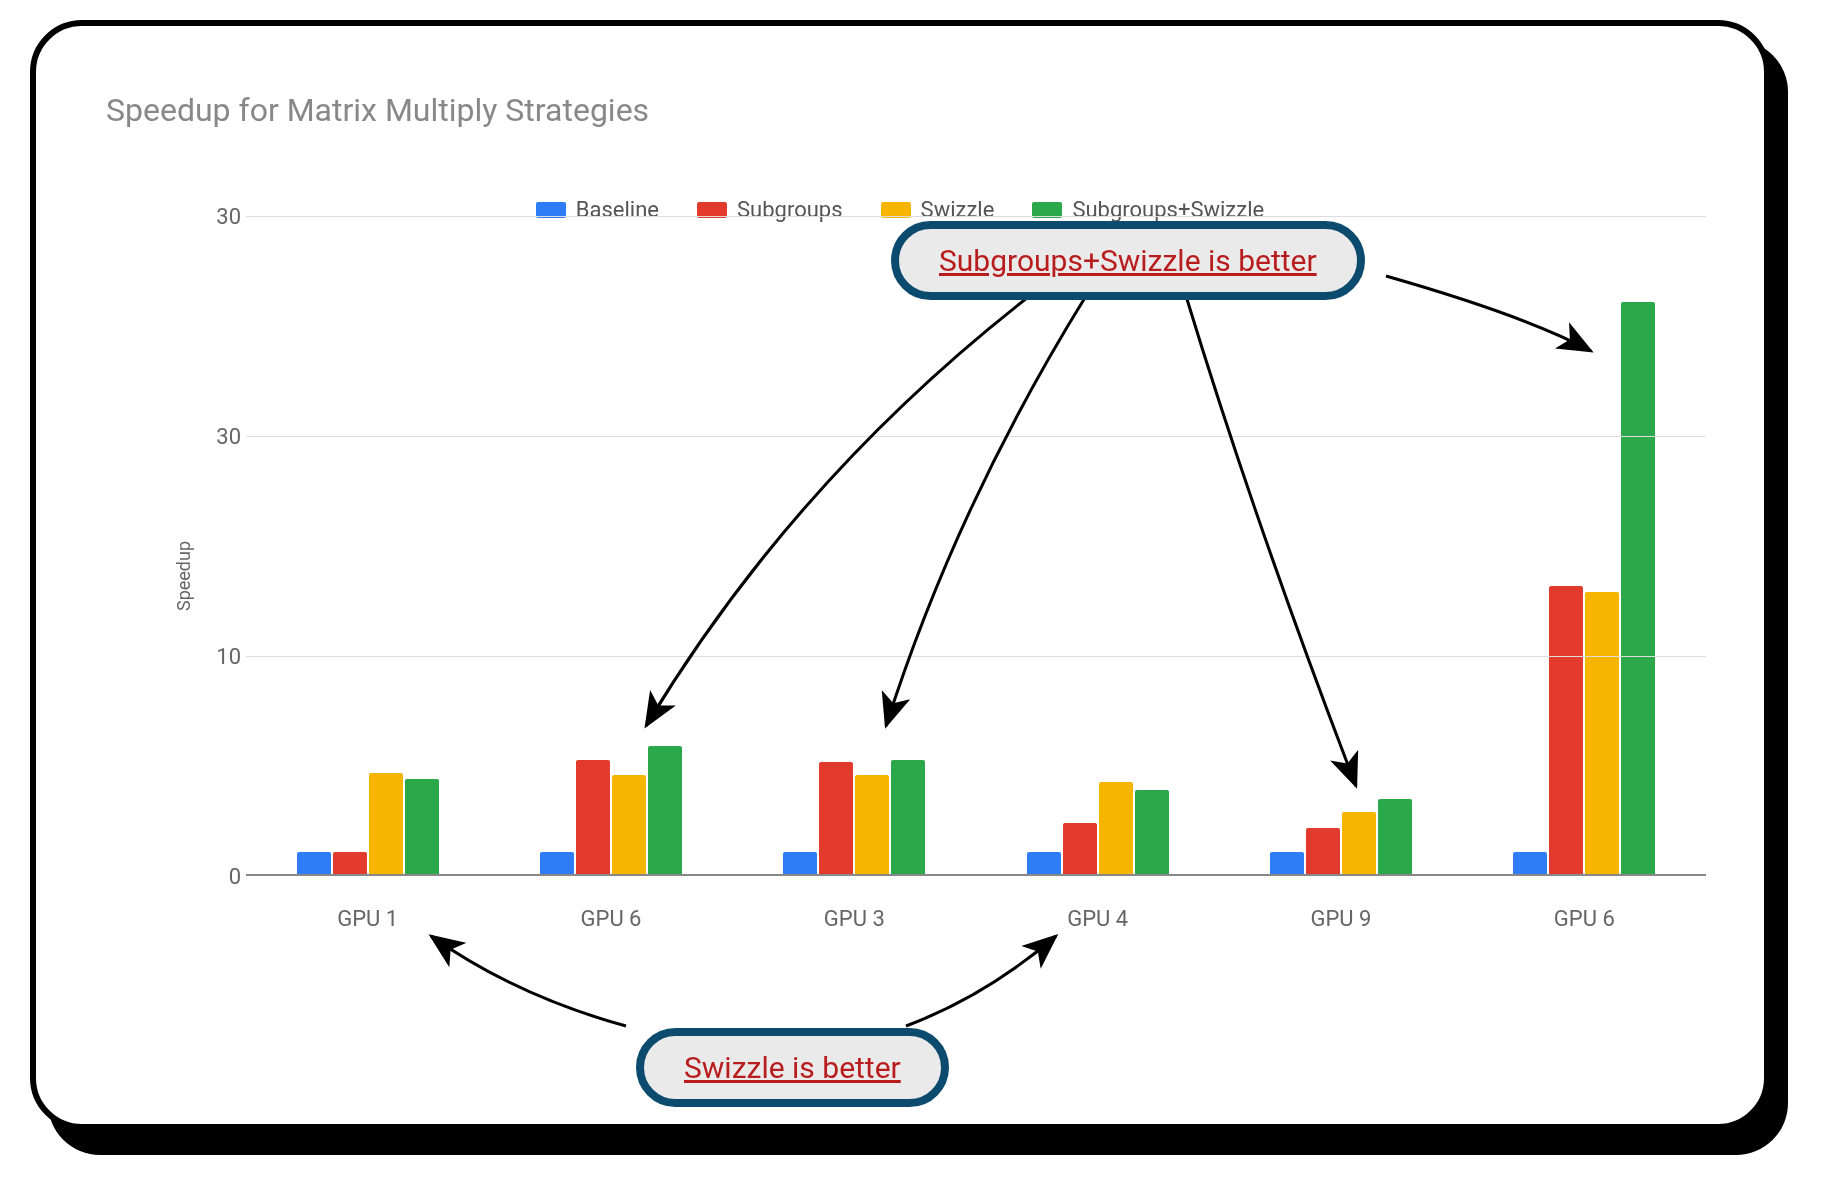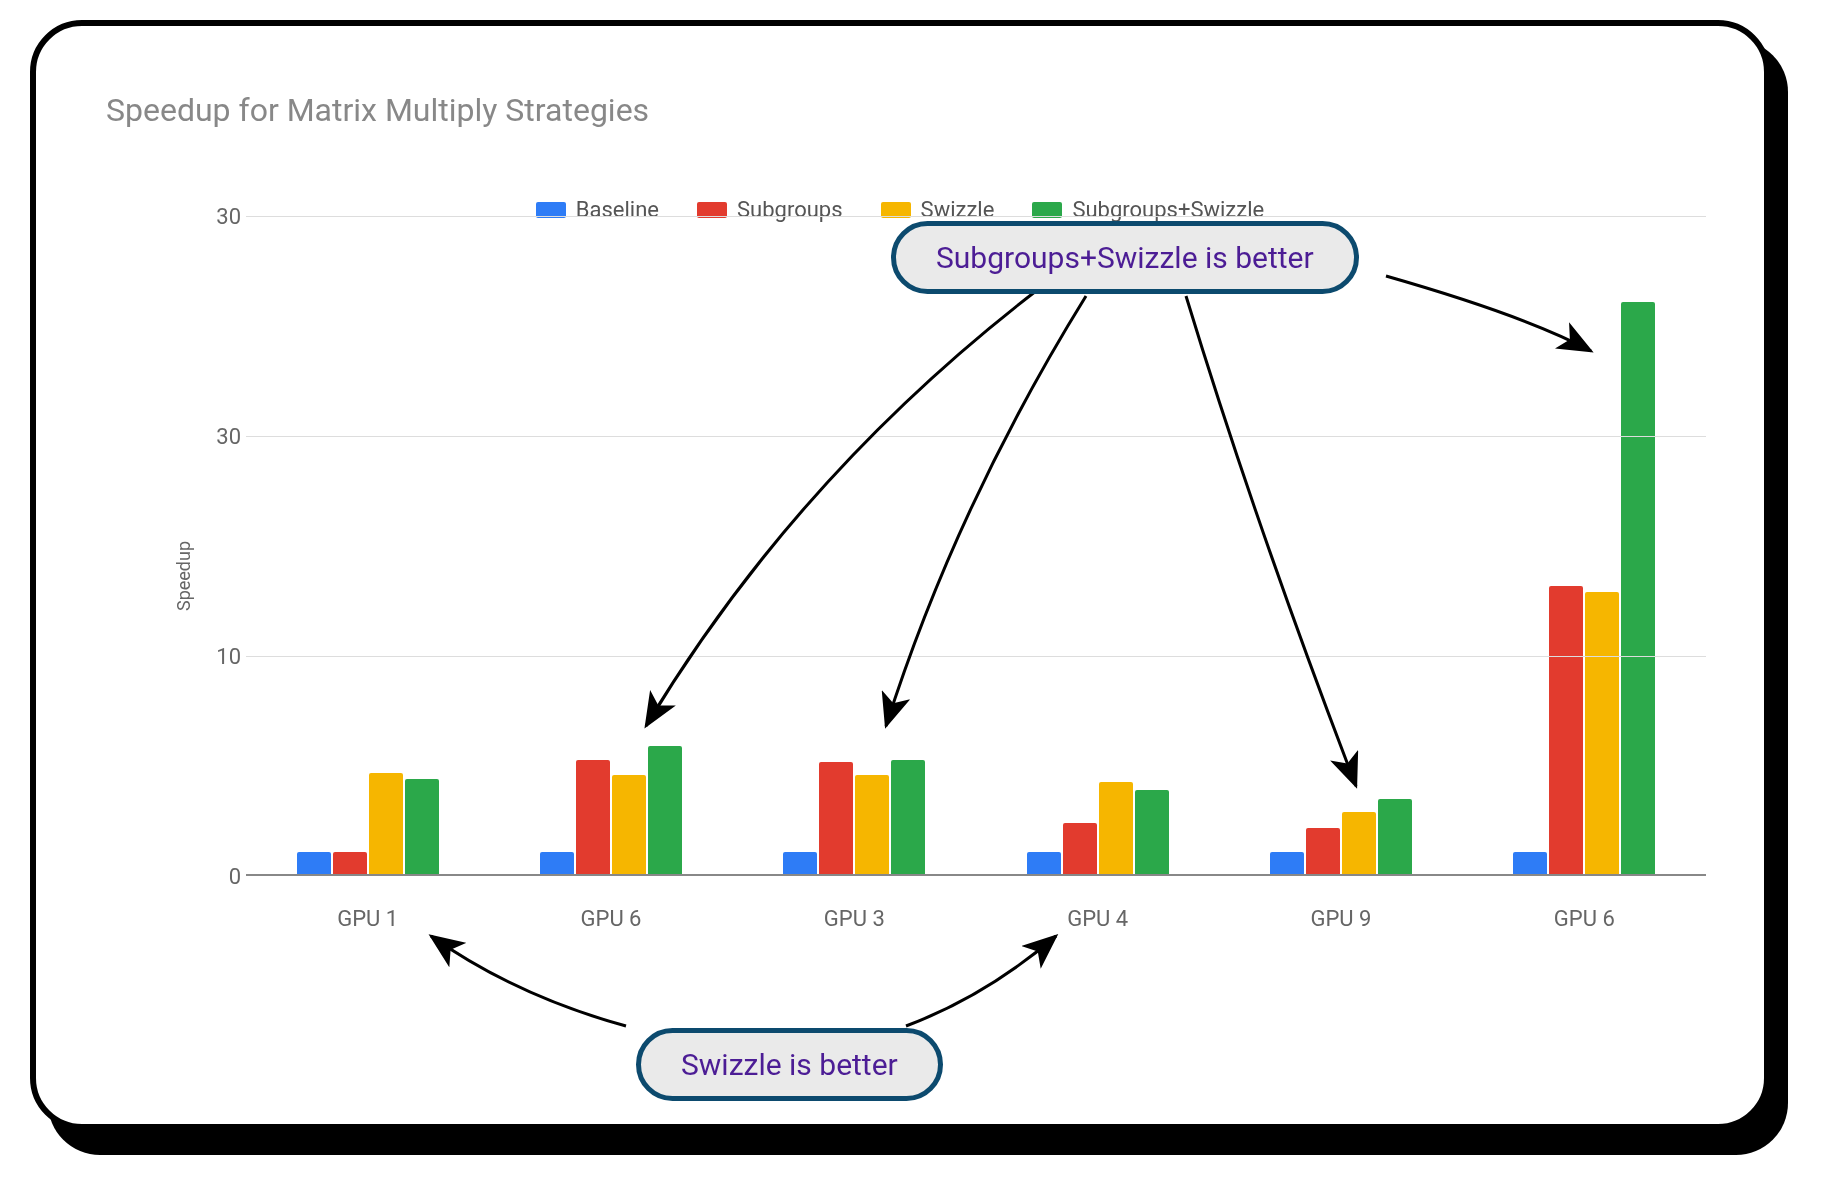--- a/index.html
+++ b/index.html
@@ -128,26 +128,27 @@
     margin-top: 20px;
   }
   .overlay {
     position: absolute;
     inset: 0;
     pointer-events: none;
   }
   .bubble {
     position: absolute;
     background: #eaeaea;
-    border: 5px solid #0c4a6e;
+    border: 8px solid #0c4a6e;
     border-radius: 999px;
     padding: 14px 40px;
     font-size: 30px;
-    color: #4c1d95;
+    color: #b91c1c;
     white-space: nowrap;
+    text-decoration: underline;
   }
 </style>
 </head>
 <body>
 
 <div class="card-shadow"></div>
 <div class="card">
 
   <div class="title">Speedup for Matrix Multiply Strategies</div>
 

